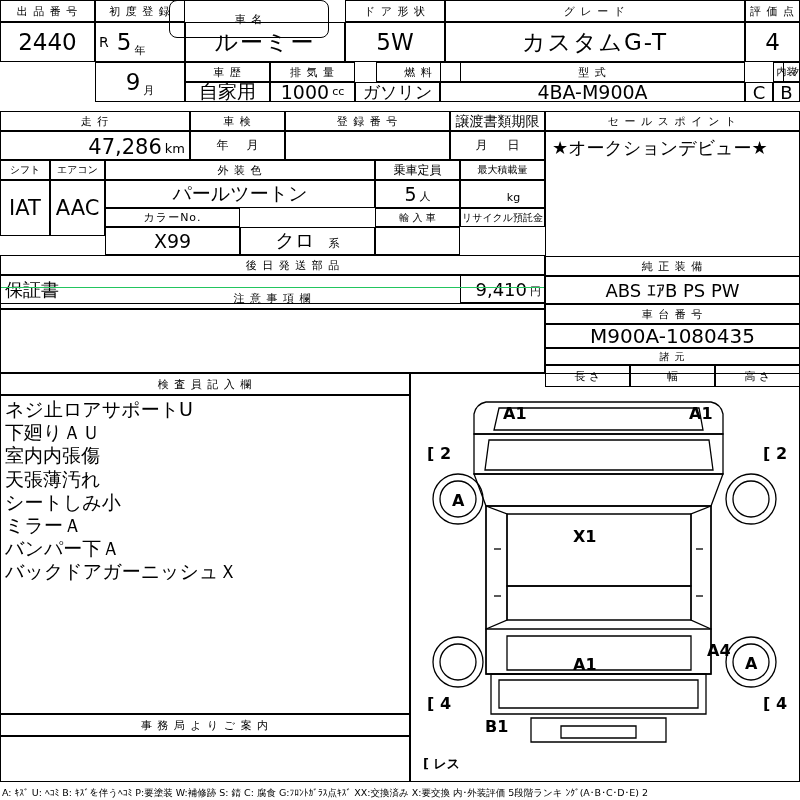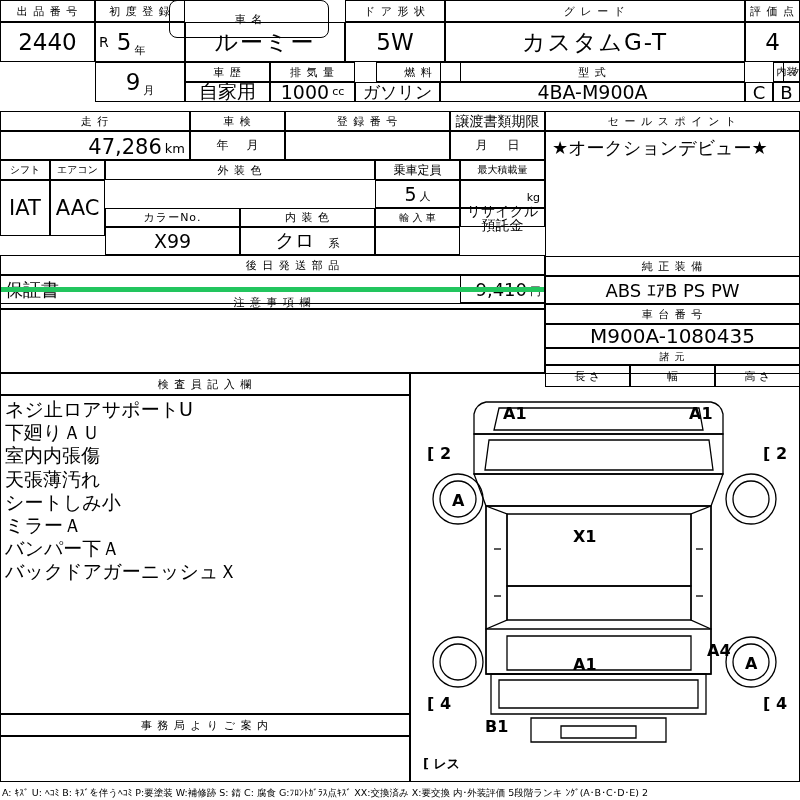--- a/index.html
+++ b/index.html
@@ -173,52 +173,52 @@
   <div class="bx" style="left:0;top:180px;width:50px;height:56px;">
     <div class="val" style="height:100%;font-size:21px;">IAT</div>
   </div>
   <div class="bx" style="left:50px;top:180px;width:55px;height:56px;">
     <div class="val" style="height:100%;font-size:21px;">AAC</div>
   </div>
 
   <div class="bx" style="left:105px;top:160px;width:270px;height:20px;">
     <div class="lbl" style="height:100%">外 装 色</div>
   </div>
+  <div class="bx" style="left:105px;top:180px;width:270px;height:28px;">
+    <div class="val" style="height:100%;font-size:19px;">パールツートン</div>
+  </div>
 
   <div class="bx" style="left:375px;top:160px;width:85px;height:20px;">
     <div class="lbl" style="height:100%;font-size:12px;letter-spacing:0">乗車定員</div>
   </div>
   <div class="bx" style="left:375px;top:180px;width:85px;height:28px;">
     <div style="height:100%;display:flex;align-items:center;justify-content:center;">
       <span style="font-size:19px;">5</span>
       <span class="sub">人</span>
     </div>
   </div>
 
   <div class="bx" style="left:460px;top:160px;width:85px;height:20px;">
     <div class="lbl" style="height:100%;font-size:10px;letter-spacing:0">最大積載量</div>
   </div>
   <div class="bx" style="left:460px;top:180px;width:85px;height:28px;">
-    <div style="height:100%;display:flex;align-items:center;justify-content:flex-end;padding-right:4px;padding-left:23px;">
+    <div style="height:100%;display:flex;align-items:center;justify-content:center;padding-right:4px;padding-left:23px;">
       <span style="font-size:16px;"></span>
       <span class="sub">kg</span>
     </div>
   </div>
 
   <div class="bx" style="left:105px;top:208px;width:135px;height:19px;">
     <div class="lbl" style="height:100%">カラーNo.</div>
   </div>
-  <div class="bx" style="left:240px;top:208px;width:135px;height:19px;">
-    <div class="lbl" style="height:100%">内 装 色</div>
-  </div>
   <div class="bx" style="left:375px;top:208px;width:85px;height:19px;">
     <div class="lbl" style="height:100%;font-size:10px;letter-spacing:0">輸 入 車</div>
   </div>
   <div class="bx" style="left:460px;top:208px;width:85px;height:19px;">
-    <div class="lbl" style="height:100%;font-size:14px;letter-spacing:0">リサイクル預託金</div>
+    <div class="lbl" style="height:100%;font-size:10px;letter-spacing:0">リサイクル預託金</div>
   </div>
 
   <div class="bx" style="left:105px;top:227px;width:135px;height:28px;">
     <div class="val" style="height:100%;font-size:19px;">X99</div>
   </div>
   <div class="bx" style="left:240px;top:227px;width:135px;height:28px;">
     <div style="height:100%;display:flex;align-items:center;justify-content:center;">
       <span style="font-size:19px;">クロ</span>
       <span class="sub" style="margin-left:14px;">系</span>
     </div>
@@ -241,21 +241,21 @@
   </div>
 
   <div class="bx" style="left:545px;top:256px;width:255px;height:20px;">
     <div class="lbl" style="height:100%">純 正 装 備</div>
   </div>
   <div class="bx" style="left:545px;top:276px;width:255px;height:28px;">
     <div class="val" style="height:100%;font-size:18px;">ABS ｴｱB PS PW</div>
   </div>
 
   <div class="bx" style="left:0;top:287px;width:545px;height:22px;border-top:none;">
-    <div class="lbl" style="height:100%;border-top:5px solid #22c55e;">注 意 事 項 欄</div>
+    <div class="lbl" style="height:100%;border-top:1px solid #22c55e;">注 意 事 項 欄</div>
   </div>
   <div class="bx" style="left:0;top:309px;width:545px;height:64px;">
     <div style="padding:3px 5px;font-size:15px;"></div>
   </div>
 
   <div class="bx" style="left:545px;top:304px;width:255px;height:20px;">
     <div class="lbl" style="height:100%">車 台 番 号</div>
   </div>
   <div class="bx" style="left:545px;top:324px;width:255px;height:24px;">
     <div class="val" style="height:100%;font-size:20px;">M900A-1080435</div>

